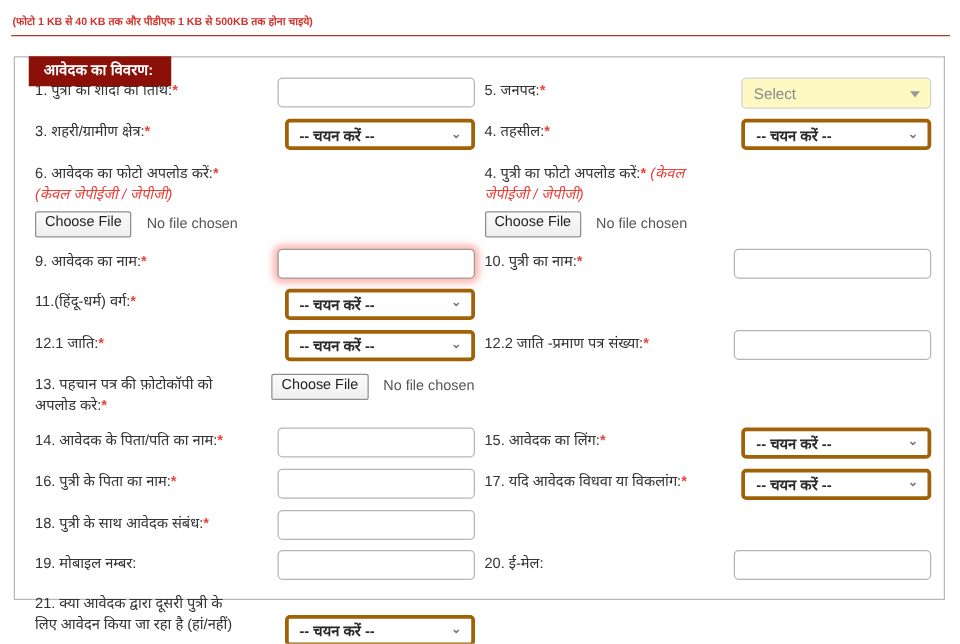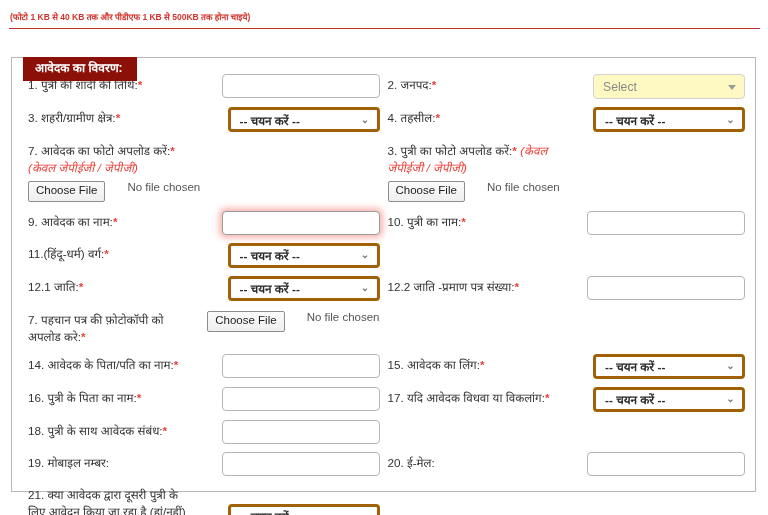--- a/index.html
+++ b/index.html
@@ -58,21 +58,21 @@
     background: #8b1008;
     color: #ffffff;
     font-size: 12px;
     font-weight: bold;
     padding: 5px 14px 6px 12px;
     z-index: 3;
     line-height: 1.1;
   }
   .fieldset {
     border: 1px solid #b8b8b8;
-    margin-top: 28px;
+    margin-top: 16px;
     padding: 16px 10px 12px 10px;
     box-sizing: border-box;
     height: 435px;
     position: relative;
   }
 
   
   .row {
     display: flex;
     align-items: flex-start;
@@ -156,23 +156,24 @@
     top: 50%;
     margin-top: -2px;
     width: 0; height: 0;
     border-left: 4px solid transparent;
     border-right: 4px solid transparent;
     border-top: 5px solid #9a9a9a;
   }
 
   .filewrap {
     display: flex;
+    align-items: center;
     font-size: 11.5px;
     color: #555;
-    gap: 22px;
+    gap: 12px;
   }
   .filebtn {
     border: 1px solid #8d8d8d;
     background: linear-gradient(#fbfbfb,#efefef);
     border-radius: 2px;
     font-size: 11.5px;
     color: #222;
     padding: 2px 7px 3px 7px;
     line-height: 1.2;
     font-family: "Liberation Sans", sans-serif;
@@ -201,21 +202,21 @@
     <div class="fieldset">
 
       <div class="row r1">
         <div class="col col-left">
           <div class="lbl"><span>1. पुत्री की शादी की तिथि:</span><span class="req">*</span></div>
           <div class="fld">
             <input class="txt" type="text" value="" style="">
           </div>
         </div>
         <div class="col col-right">
-          <div class="lbl"><span>2. जनपद:</span><span class="req">*</span></div>
+          <div class="lbl"><span>5. जनपद:</span><span class="req">*</span></div>
           <div class="fld">
             <div class="sel gray">
               <span>Select</span>
               <span class="caret"></span>
             </div>
           </div>
         </div>
       </div>
 
       <div class="row rsp">
@@ -235,31 +236,31 @@
               <span>-- चयन करें --</span>
               <span class="chev">⌄</span>
             </div>
           </div>
         </div>
       </div>
 
       <div class="row rsp">
         <div class="col col-left" style="display:block">
           <div class="lbl">
-            <span>7. आवेदक का फोटो अपलोड करें:</span><span class="req">*</span><br>
+            <span>6. आवेदक का फोटो अपलोड करें:</span><span class="req">*</span><br>
             <span class="redtxt">(केवल जेपीईजी / जेपीजी)</span>
           </div>
           <div class="filewrap" style="margin-top:4px">
             <button class="filebtn">Choose File</button>
             <span class="filetxt">No file chosen</span>
           </div>
         </div>
         <div class="col col-right" style="display:block">
           <div class="lbl">
-            <span>3. पुत्री का फोटो अपलोड करें:</span><span class="req">*</span>
+            <span>4. पुत्री का फोटो अपलोड करें:</span><span class="req">*</span>
             <span class="redtxt">(केवल</span><br>
             <span class="redtxt">जेपीईजी / जेपीजी)</span>
           </div>
           <div class="filewrap" style="margin-top:4px">
             <button class="filebtn">Choose File</button>
             <span class="filetxt">No file chosen</span>
           </div>
         </div>
       </div>
 
@@ -305,21 +306,21 @@
           <div class="lbl"><span>12.2 जाति -प्रमाण पत्र संख्या:</span><span class="req">*</span></div>
           <div class="fld">
             <input class="txt" type="text" value="" style="">
           </div>
         </div>
       </div>
 
       <div class="row rsp">
         <div class="col col-left">
           <div class="lbl">
-            <span>7. पहचान पत्र की फ़ोटोकॉपी को</span><br>
+            <span>13. पहचान पत्र की फ़ोटोकॉपी को</span><br>
             <span>अपलोड करे:</span><span class="req">*</span>
           </div>
           <div class="fld filewrap" style="padding-top:2px">
             <button class="filebtn">Choose File</button>
             <span class="filetxt">No file chosen</span>
           </div>
         </div>
         <div class="col col-right"></div>
       </div>
 

